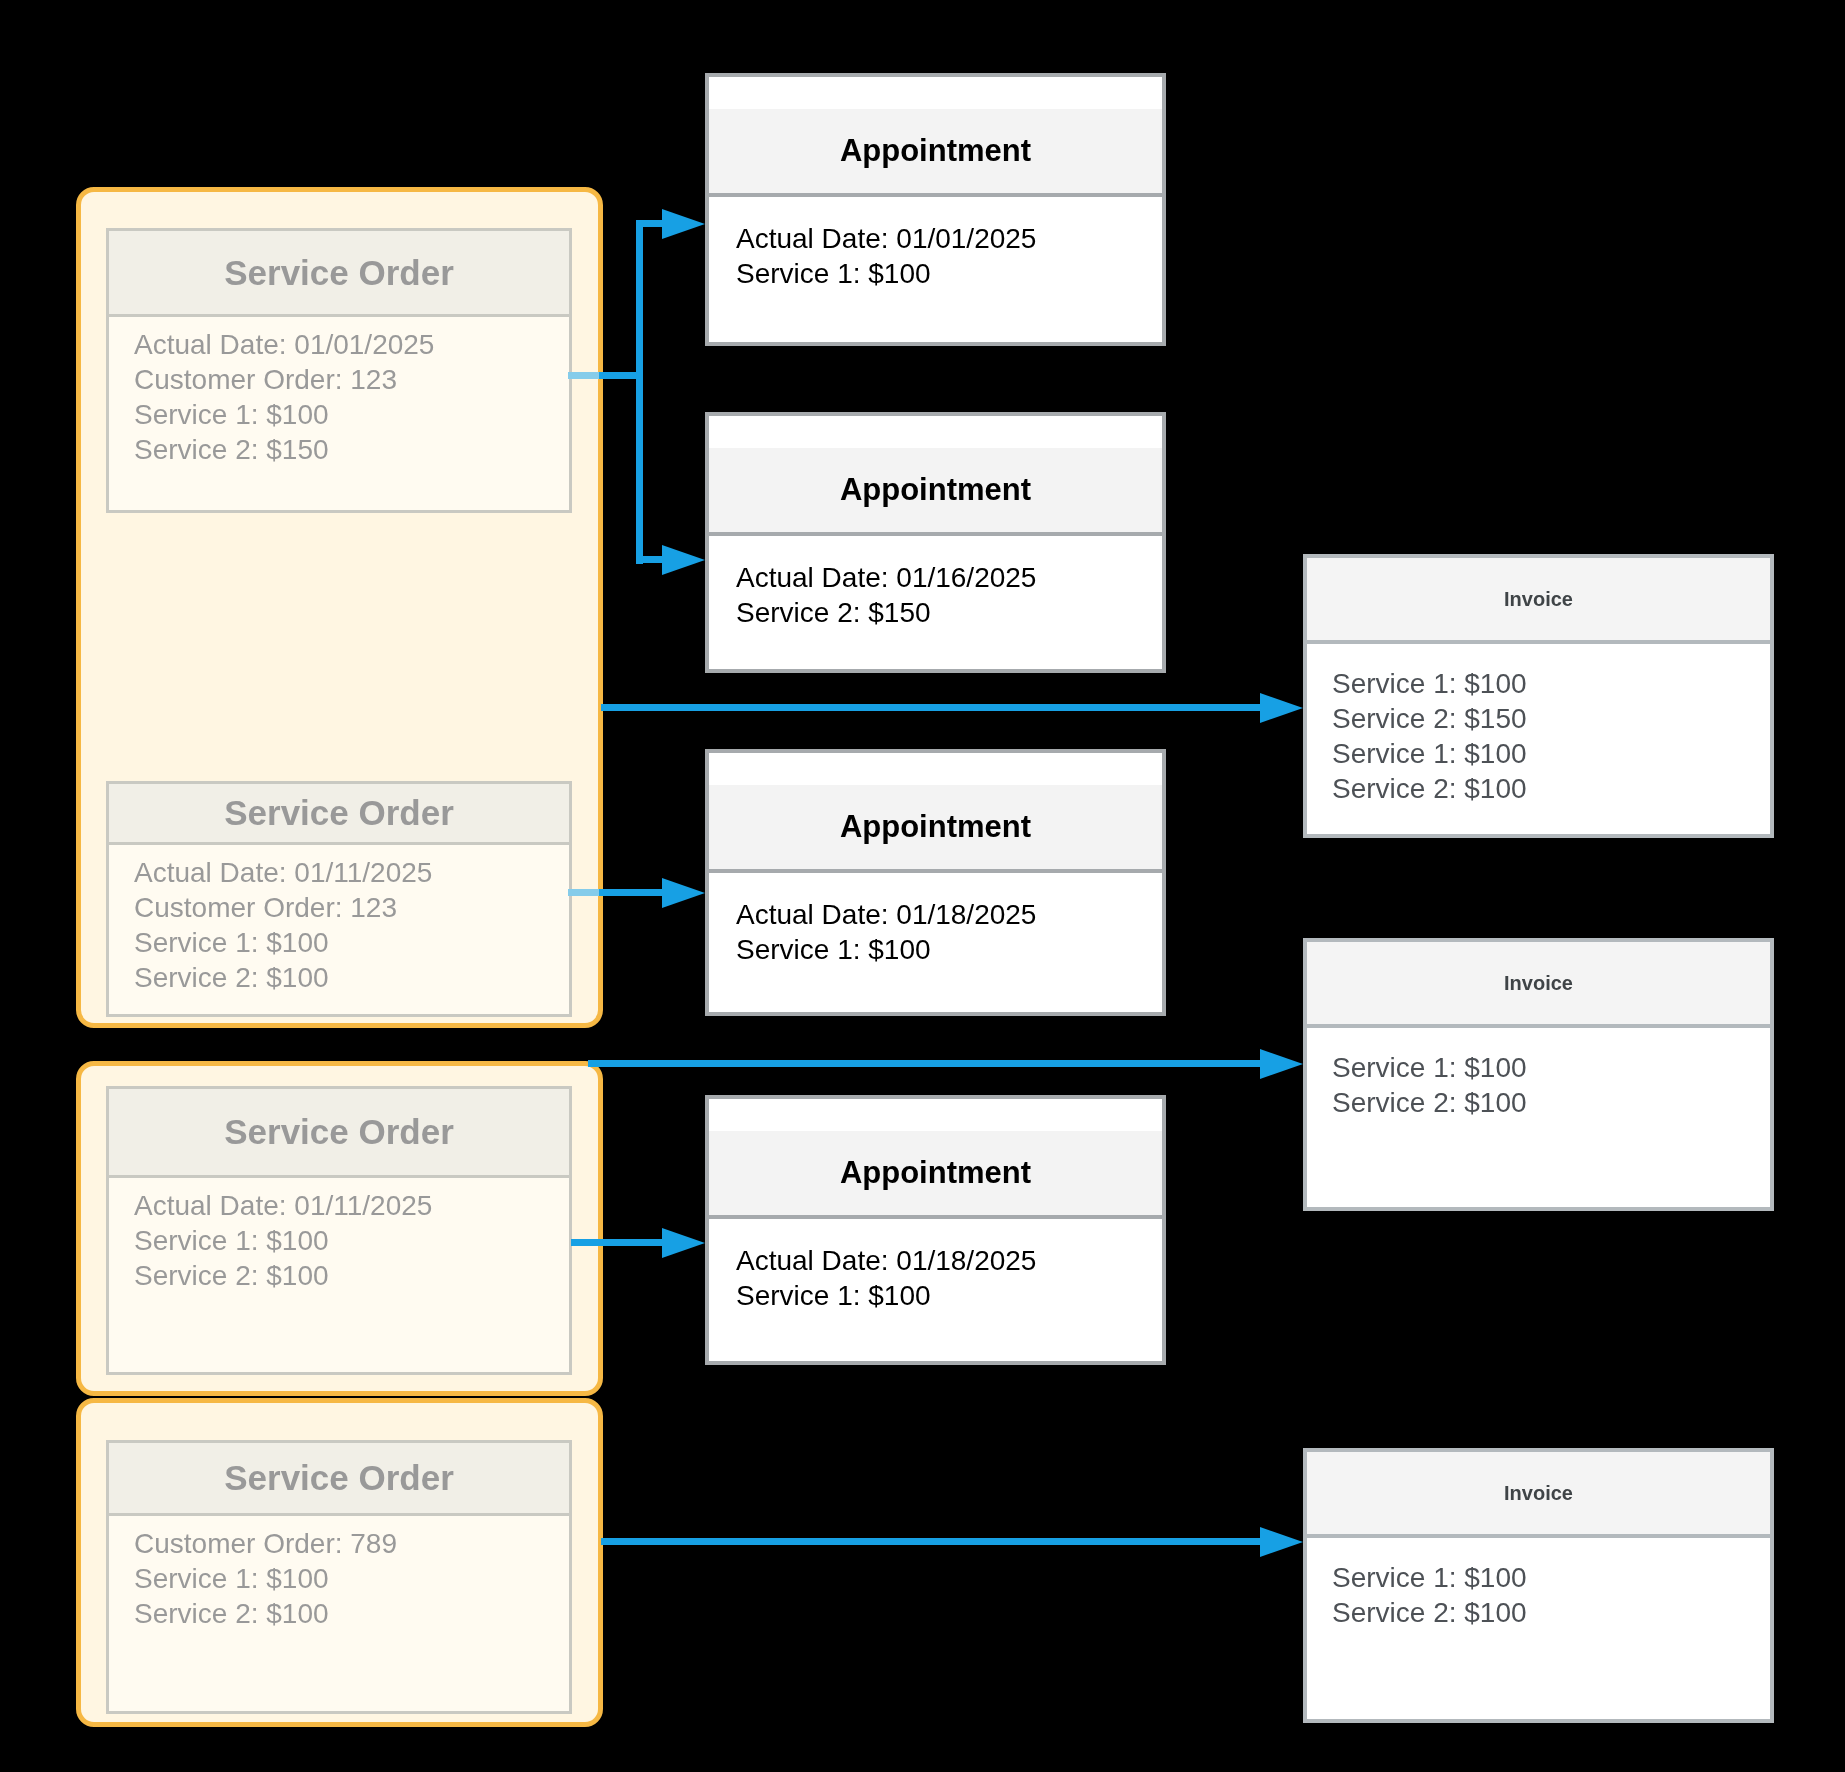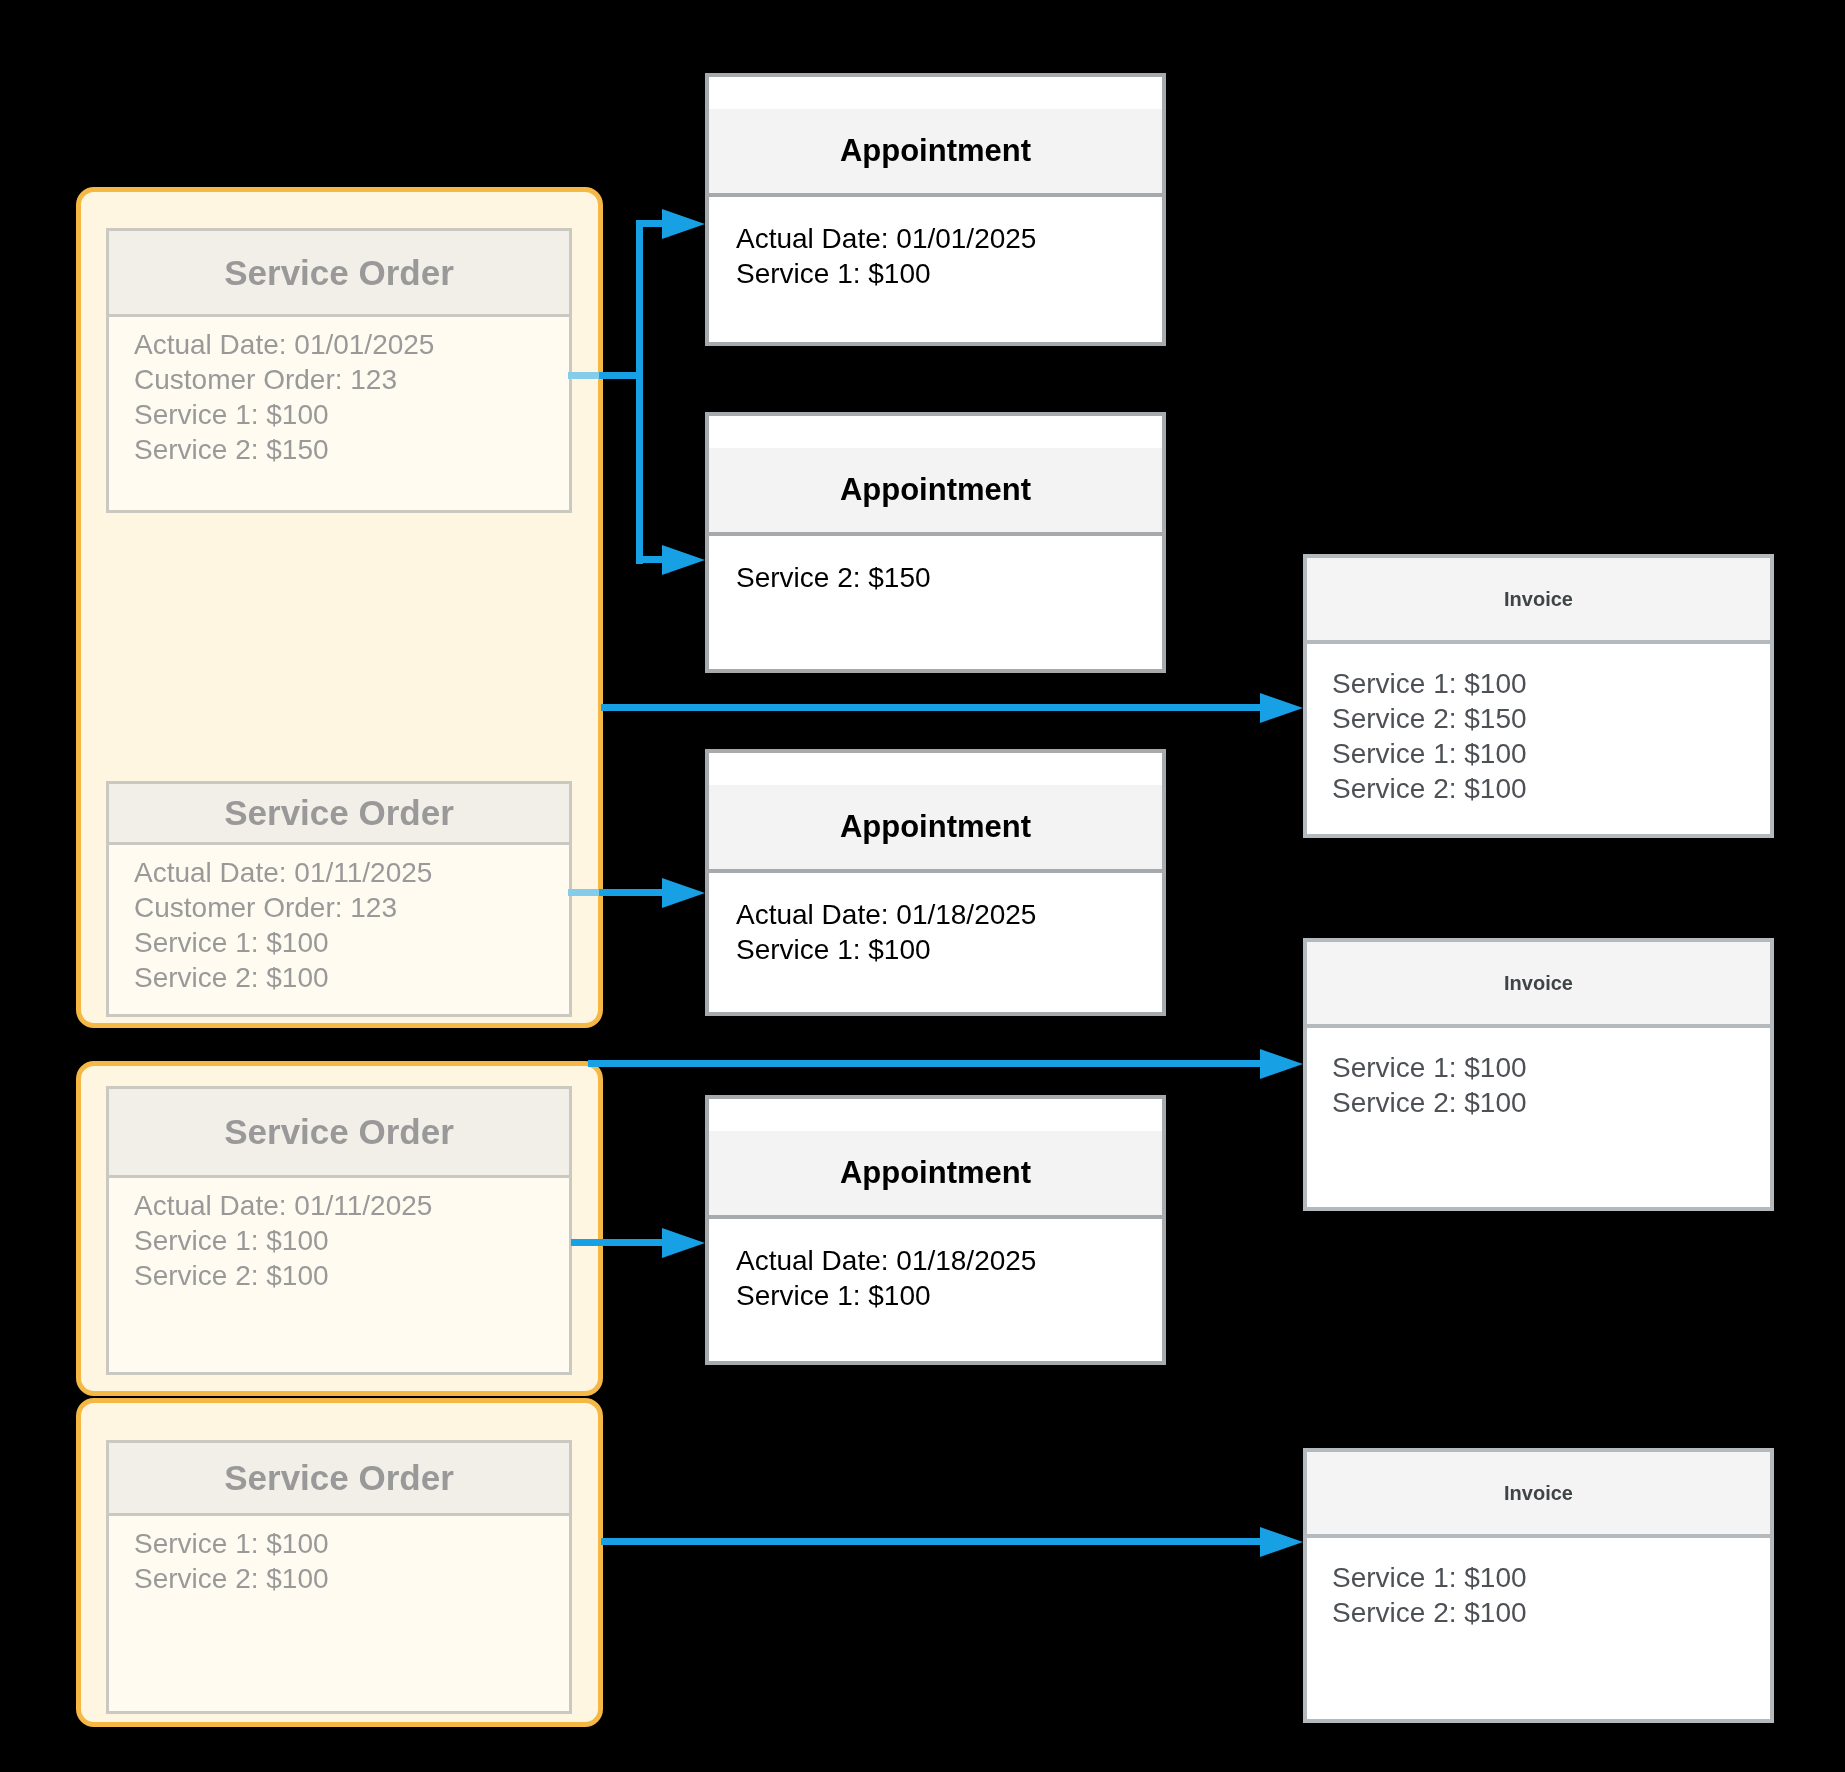--- a/index.html
+++ b/index.html
@@ -74,37 +74,39 @@
         <div>Service 1: $100</div>
         <div>Service 2: $100</div>
       </div>
     </div>
   </div>
 
   <div class="abs group" style="left:76px;top:1398px;width:527px;height:329px;">
     <div class="abs so-card" style="left:25px;top:37px;width:466px;height:274px;">
       <div class="so-header" style="height:70px;">Service Order</div>
       <div class="so-body">
+        <div>Customer Order: 789</div>
         <div>Service 1: $100</div>
         <div>Service 2: $100</div>
       </div>
     </div>
   </div>
 
   <div class="abs appt-card" style="left:705px;top:73px;width:461px;height:273px;">
     <div class="appt-header">Appointment</div>
     <div class="appt-body">
       <div>Actual Date: 01/01/2025</div>
       <div>Service 1: $100</div>
     </div>
   </div>
 
   <div class="abs appt-card" style="left:705px;top:412px;width:461px;height:261px;">
     <div class="appt-header">Appointment</div>
     <div class="appt-body">
+      <div>Actual Date: 01/16/2025</div>
       <div>Service 2: $150</div>
     </div>
   </div>
 
   <div class="abs appt-card" style="left:705px;top:749px;width:461px;height:267px;">
     <div class="appt-header">Appointment</div>
     <div class="appt-body">
       <div>Actual Date: 01/18/2025</div>
       <div>Service 1: $100</div>
     </div>

